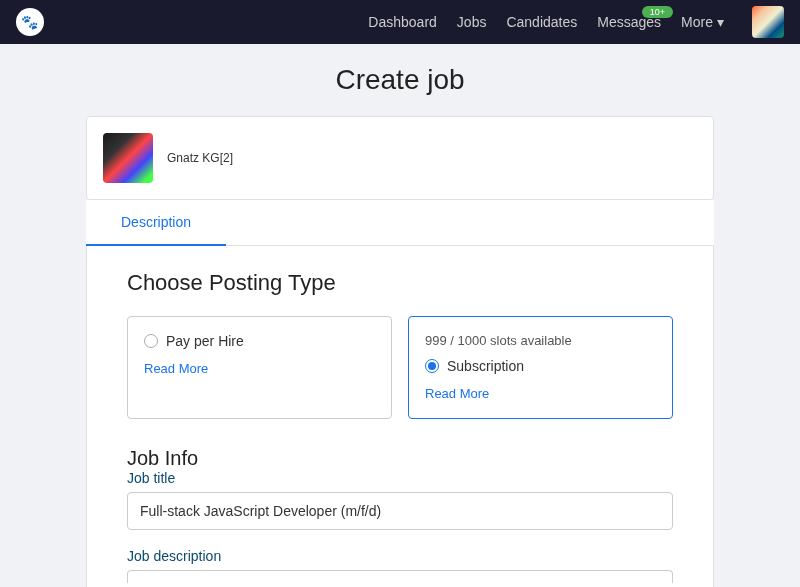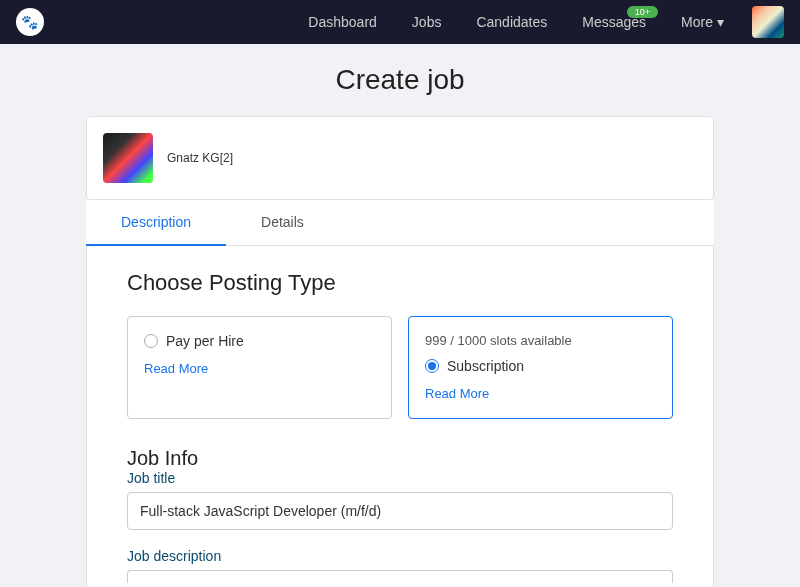--- a/index.html
+++ b/index.html
@@ -18,21 +18,21 @@
       width: 28px; height: 28px;
       background: #fff;
       border-radius: 50%;
       display: flex; align-items: center; justify-content: center;
       font-size: 14px;
       flex-shrink: 0;
     }
     .nav-links {
       display: flex;
       align-items: center;
-      gap: 35px;
+      gap: 20px;
       margin-left: auto;
       margin-right: 16px;
     }
     .nav-link {
       color: #ccc;
       font-size: 14px;
       cursor: pointer;
       text-decoration: none;
       position: relative;
     }
@@ -257,21 +257,20 @@
 
   <div class="company-card">
     <div class="company-logo">
       <div class="company-logo-inner"></div>
     </div>
     <span class="company-name">Gnatz KG[2]</span>
   </div>
 
   <div class="tabs">
     <div class="tab active">Description</div>
-    <div class="tab">Details</div>
   </div>
 
   <div class="content-card">
 
     <h2 class="section-title">Choose Posting Type</h2>
 
     <div class="posting-options">
 
       <div class="posting-option">
         <div class="posting-option-radio">

